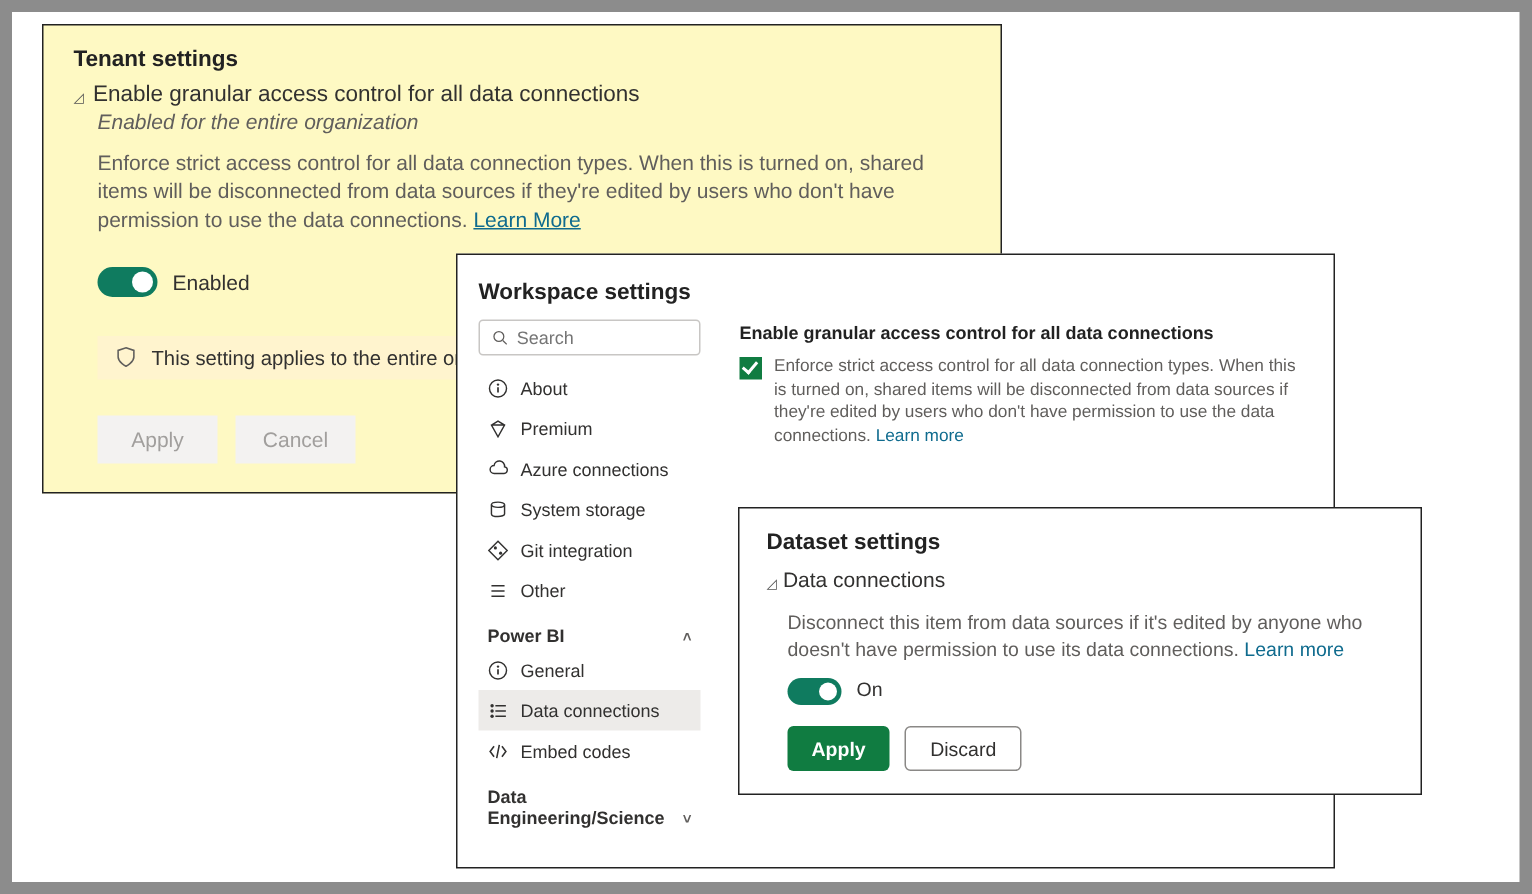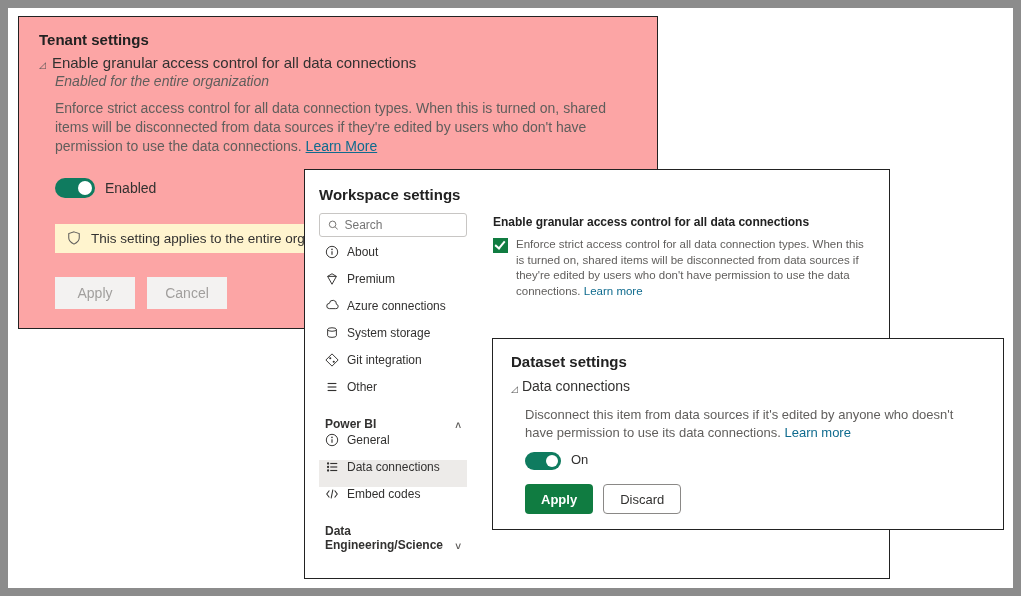--- a/index.html
+++ b/index.html
@@ -13,24 +13,24 @@
   }
   .canvas {
     position: absolute;
     left: 8px; top: 8px; right: 8px; bottom: 8px;
     background: #fff;
   }
 
   
   .tenant {
     position: absolute;
-    left: 10px; top: 8px;
+    left: 20px; top: 8px;
     width: 640px; height: 313px;
     border: 1px solid #222;
-    background: #fca5a5;
+    background: #fef9c3;
     padding: 14px 20px 0 20px;
   }
   .tenant h1 {
     font-size: 15px; font-weight: 700; color: #222;
     margin-bottom: 6px;
   }
   .collapse-row { display: flex; align-items: flex-start; gap: 6px; }
   .tri { font-size: 9px; color: #555; margin-top: 6px; }
   .tenant-title {
     font-size: 15px; color: #323130; font-weight: 400;
@@ -97,21 +97,21 @@
   .search {
     display: flex; align-items: center; gap: 6px;
     border: 1px solid #c8c6c4; border-radius: 3px;
     height: 24px; padding: 0 8px; margin-bottom: 8px;
   }
   .search input {
     border: none; outline: none; font-size: 12px; width: 100%;
     color: #605e5c;
   }
   .nav-item {
-    display: flex; gap: 8px;
+    display: flex; align-items: center; gap: 8px;
     height: 27px; padding: 0 6px;
     font-size: 12px; color: #323130; cursor: pointer;
   }
   .nav-item.active { background: #edebe9; font-weight: 400; }
   .nav-icon { width: 14px; height: 14px; flex: none; display: inline-flex; align-items: center; justify-content: center; }
   .nav-group {
     display: flex; align-items: flex-end; justify-content: space-between;
     font-size: 12px; font-weight: 700; color: #323130;
     padding: 4px 6px 2px 6px; margin-top: 6px;
   }
@@ -133,21 +133,21 @@
     border: solid #fff; border-width: 0 2px 2px 0;
     transform: rotate(40deg);
   }
   .ws-desc { font-size: 11.5px; color: #605e5c; line-height: 1.35; }
   .ws-desc a { color: #0f6b8e; text-decoration: none; }
 
   
   .dataset {
     position: absolute;
     left: 484px; top: 330px;
-    width: 512px; height: 192px;
+    width: 456px; height: 192px;
     border: 1px solid #222;
     background: #fff;
     padding: 14px 18px 0 18px;
   }
   .dataset h1 {
     font-size: 15px; font-weight: 700; color: #222;
     margin-bottom: 8px;
   }
   .ds-sub-row { display: flex; align-items: center; gap: 4px; }
   .ds-sub { font-size: 14px; color: #323130; }

